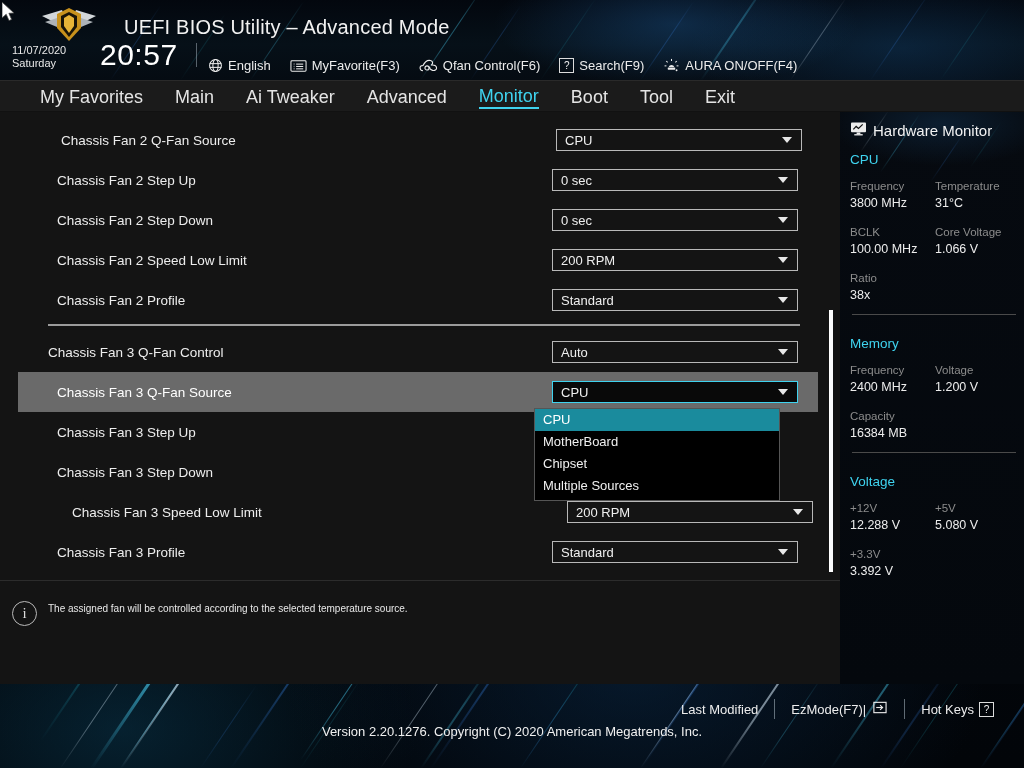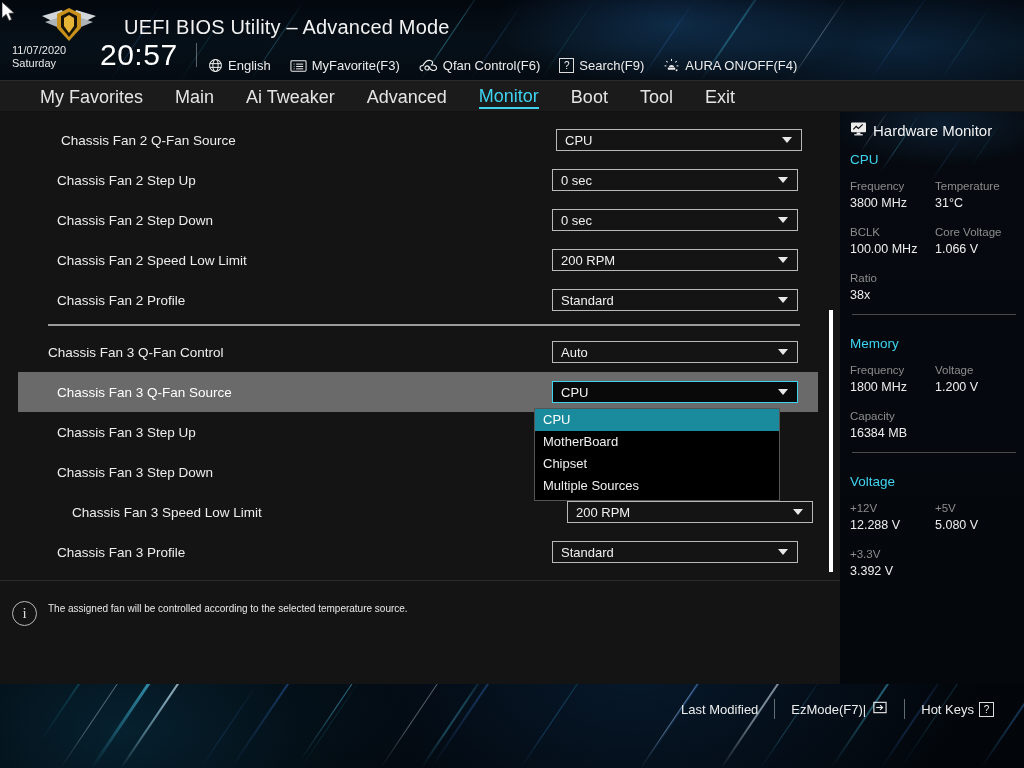--- a/index.html
+++ b/index.html
@@ -542,21 +542,21 @@
               <div class="sb-val">38x</div>
             </div>
           </div>
         </div>
         <div class="sb-rule" style="top: 202px;"></div>
         <div class="sb-section" style="top: 224px;">
           <div class="sb-head">Memory</div>
           <div class="sb-grid sb-pair">
             <div class="sb-col">
               <div class="sb-key">Frequency</div>
-              <div class="sb-val">1800 MHz</div>
+              <div class="sb-val">2400 MHz</div>
             </div>
             <div class="sb-col">
               <div class="sb-key">Voltage</div>
               <div class="sb-val">1.200 V</div>
             </div>
           </div>
           <div class="sb-grid sb-pair">
             <div class="sb-col">
               <div class="sb-key">Capacity</div>
               <div class="sb-val">16384 MB</div>
@@ -612,20 +612,21 @@
             <polyline points="9.6,5.4 12.3,8 9.6,10.6"></polyline>
           </svg>
         </span>
       </div>
       <div class="fl-div"></div>
       <div class="fl">
         <span>Hot Keys</span>
         <span class="kbox">?</span>
       </div>
     </div>
+    <div class="version">Version 2.20.1276. Copyright (C) 2020 American Megatrends, Inc.</div>
   </div>
 
   <div class="cursor">
     <svg width="16" height="22" viewBox="0 0 16 22">
       <polygon points="0,0 0,16 4.2,12.3 7,18.6 9.6,17.4 6.9,11.3 12,11" fill="#ffffff" stroke="#444" stroke-width="0.8"></polygon>
     </svg>
   </div>
 
 </div>
 

